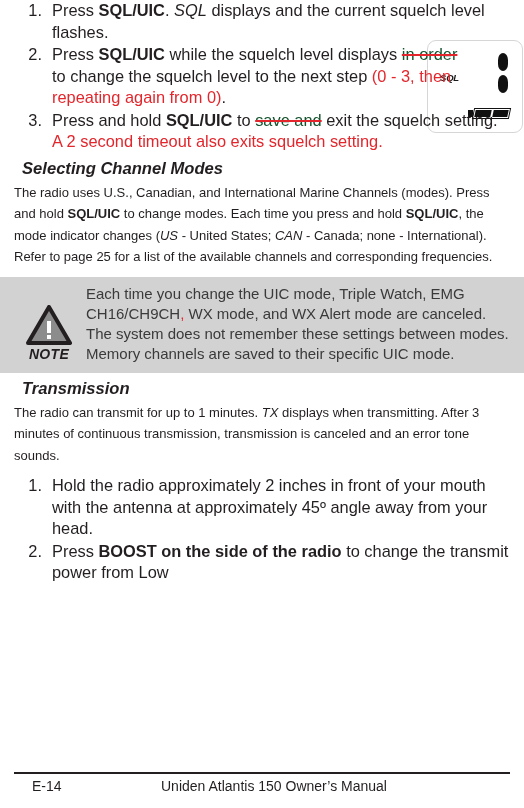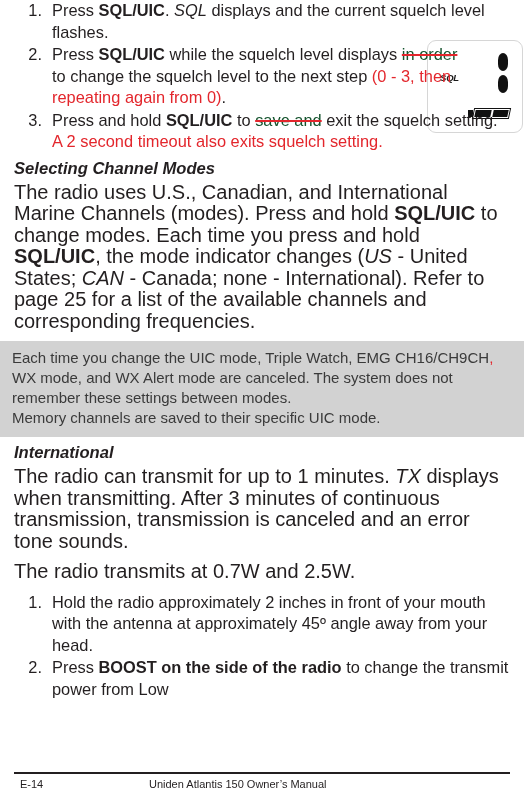--- a/index.html
+++ b/index.html
@@ -67,32 +67,32 @@
     font-size: 19.5px;
     font-weight: bold;
     letter-spacing: 0.2px;
     margin: 18px 0 4px 0;
     color: #231f20;
   }
   .h2 {
     font-size: 16.6px;
     font-weight: bold;
     font-style: italic;
-    margin: 6px 0 3px 0;
+    margin: 6px 0 3px 8px;
     color: #231f20;
   }
   .h3 {
     font-size: 16.2px;
     font-weight: bold;
     margin: 12px 0 4px 0;
     color: #231f20;
   }
 
   .para {
-    font-size: 20px;
+    font-size: 13px;
     line-height: 21.5px;
     margin: 0 4px 9px 0;
   }
 
   
   .lcd {
     position: absolute;
     left: 427px;
     top: 40px;
     width: 94px;
@@ -196,21 +196,22 @@
     right: 14px;
     bottom: 10px;
   }
   .footer-rule {
     border-top: 2.2px solid #231f20;
     margin-bottom: 4px;
   }
   .footer-row {
     position: relative;
     height: 20px;
-    font-size: 11px;
+    font-size: 14px;
+    margin-left: 12px;
   }
   .footer-page {
     position: absolute;
     left: 6px;
     top: 0;
   }
   .footer-title {
     position: absolute;
     left: 135px;
     top: 0;
@@ -237,29 +238,38 @@
   <ol class="olist list-top" id="top-list">
       <li class="oitem oitem-1"><span class="num">1.</span><span><span>Press </span><span class="b">SQL/UIC</span><span>. </span><span class="i">SQL</span><span> displays and the current squelch level flashes.</span></span></li>
       <li class="oitem oitem-2"><span class="num">2.</span><span><span>Press </span><span class="b">SQL/UIC</span><span> while the squelch level displays </span><span class="del">in order </span><span>to change the squelch level to the next step </span><span class="red">(0 - 3, then repeating again from 0)</span><span>.</span></span></li>
       <li class="oitem oitem-3"><span class="num">3.</span><span><span>Press and hold </span><span class="b">SQL/UIC</span><span> to </span><span class="del">save and</span><span> exit the squelch setting. </span><span class="red">A 2 second timeout also exits squelch setting.</span></span></li>
     </ol>
 
   <div class="h2">Selecting Channel Modes</div>
   <p class="para" id="section-body"><span>The radio uses U.S., Canadian, and International Marine Channels (modes). Press and hold </span><span class="b">SQL/UIC</span><span> to change modes. Each time you press and hold </span><span class="b">SQL/UIC</span><span>, the mode indicator changes (</span><span class="i">US</span><span> - United States; </span><span class="i">CAN</span><span> - Canada; none - International). Refer to page 25 for a list of the available channels and corresponding frequencies.</span></p>
 
   <div class="note">
+    <div class="note-icon">
+      <div class="tri-wrap">
+        <svg width="46" height="40" viewBox="0 0 46 40" aria-hidden="true">
+          <polygon points="23,2 44,38 2,38" fill="#8c8c8c" stroke="#231f20" stroke-width="4" stroke-linejoin="round"></polygon>
+          <rect x="21" y="16" width="4" height="12" fill="#ffffff"></rect>
+          <rect x="21" y="30" width="4" height="4" fill="#ffffff"></rect>
+        </svg>
+      </div>
+      <div class="note-label">NOTE</div>
+    </div>
     <div class="note-body">
       <p id="note-p1"><span>Each time you change the UIC mode, Triple Watch, EMG CH16/CH9CH</span><span class="red">,</span><span> WX mode, and WX Alert mode are canceled. The system does not remember these settings between modes.</span></p>
       <p>Memory channels are saved to their specific UIC mode.</p>
     </div>
   </div>
 
-  <div class="h2">International</div>
+  <div class="h2">Transmission</div>
   <p class="para" id="tx-p1"><span>The radio can transmit for up to 1 minutes. </span><span class="i">TX</span><span> displays when transmitting. After 3 minutes of continuous transmission, transmission is canceled and an error tone sounds.</span></p>
-  <p class="para">The radio transmits at 0.7W and 2.5W.</p>
 
   <ol class="olist" id="boost-list">
       <li class="oitem oitem-1"><span class="num">1.</span><span><span>Hold the radio approximately 2 inches in front of your mouth with the antenna at approximately 45º angle away from your head.</span></span></li>
       <li class="oitem oitem-2"><span class="num">2.</span><span><span>Press </span><span class="b">BOOST on the side of the radio</span><span> to change the transmit power from Low</span></span></li>
     </ol>
 
   <div class="footer">
     <div class="footer-rule"></div>
     <div class="footer-row">
       <span class="footer-page">E-14</span>

